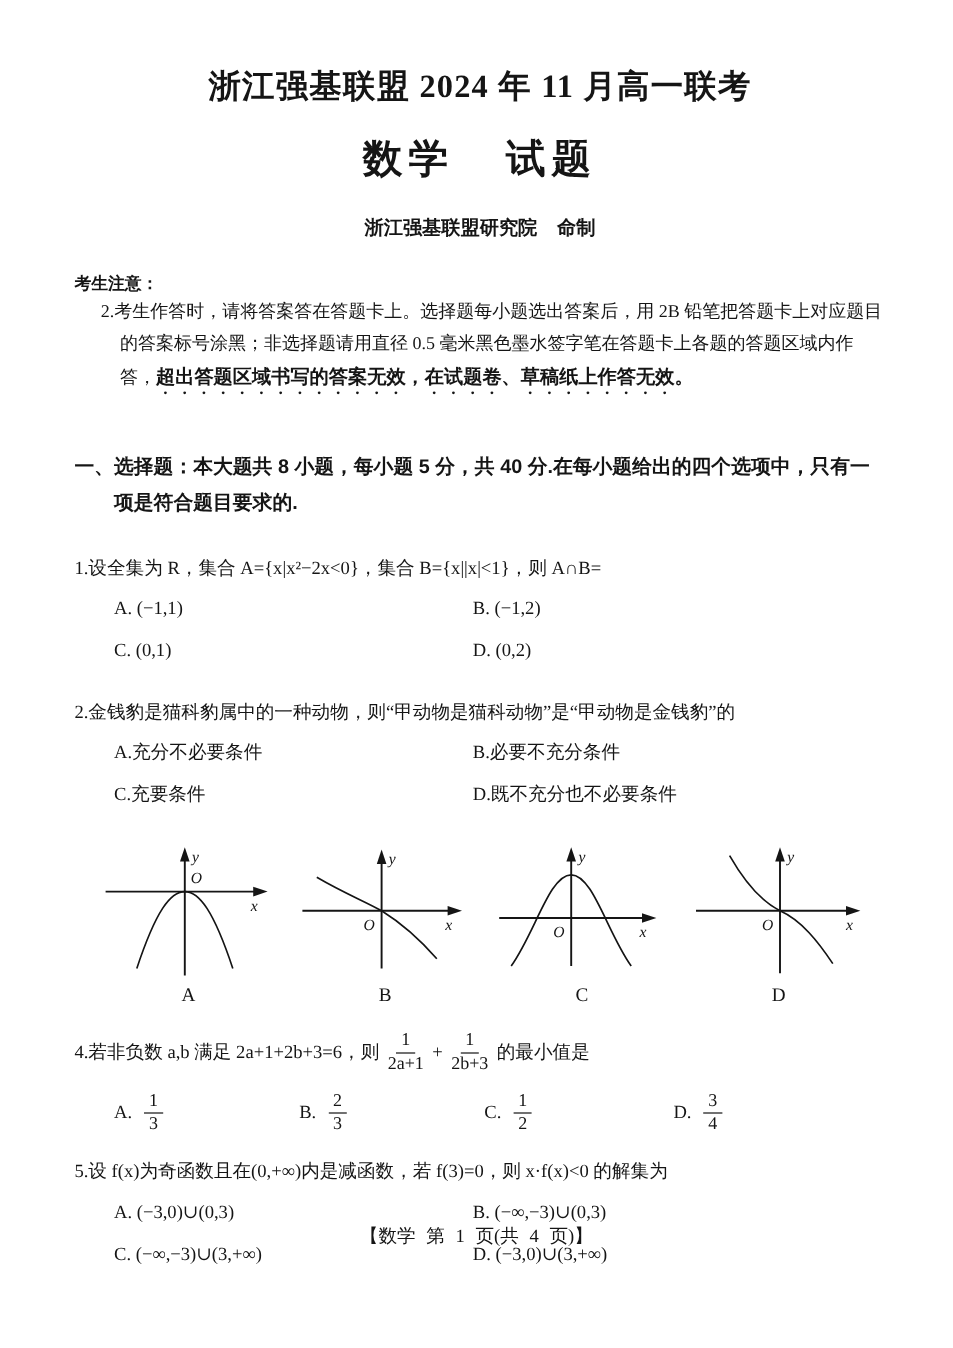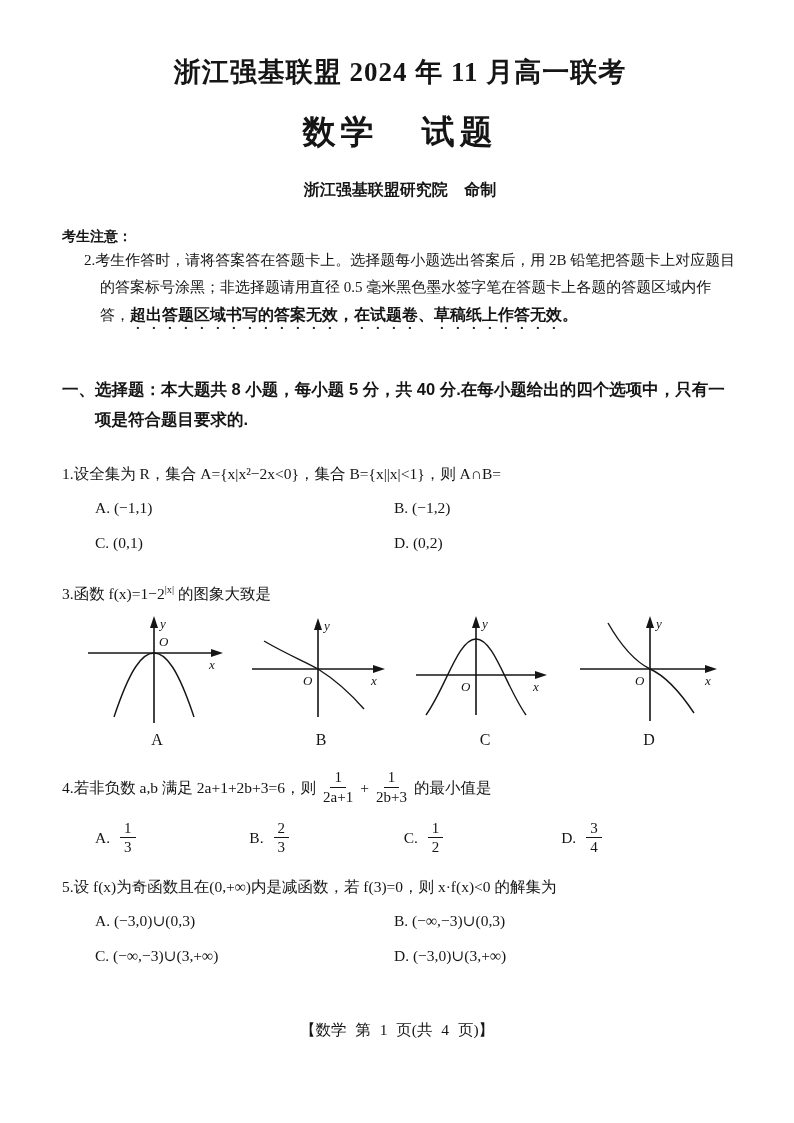--- a/index.html
+++ b/index.html
@@ -74,23 +74,31 @@
     <div class="question">
       <p class="stem">1.设全集为 R，集合 A={x|x²−2x&lt;0}，集合 B={x||x|&lt;1}，则 A∩B=</p>
       <div class="opts opts2">
         <span class="opt">A. (−1,1)</span>
         <span class="opt">B. (−1,2)</span>
         <span class="opt">C. (0,1)</span>
         <span class="opt">D. (0,2)</span>
       </div>
     </div>
 
-
     <div class="question">
-      <p class="stem"><span>3.函数 f(x)=1−2</span><sup>|x|</sup><span> 的图象大致是</span></p>
+      <p class="stem">2.金钱豹是猫科豹属中的一种动物，则“甲动物是猫科动物”是“甲动物是金钱豹”的</p>
+      <div class="opts opts2">
+        <span class="opt">A.充分不必要条件</span>
+        <span class="opt">B.必要不充分条件</span>
+        <span class="opt">C.充要条件</span>
+        <span class="opt">D.既不充分也不必要条件</span>
+      </div>
+    </div>
+
+    <div class="question">
 
       <div class="graphs">
 
         <div class="graph">
           <svg width="150" height="122" viewBox="0 0 150 122">
             <line x1="6" y1="42" x2="132" y2="42" stroke="#151515" stroke-width="1.6"></line>
             <polygon points="141,42 129,38 129,46" fill="#151515"></polygon>
             <line x1="72" y1="14" x2="72" y2="112" stroke="#151515" stroke-width="1.6"></line>
             <polygon points="72,5 68,17 76,17" fill="#151515"></polygon>
             <path d="M 32 106 C 48 58 60 42 72 42 C 84 42 96 58 112 106" fill="none" stroke="#151515" stroke-width="1.4"></path>

